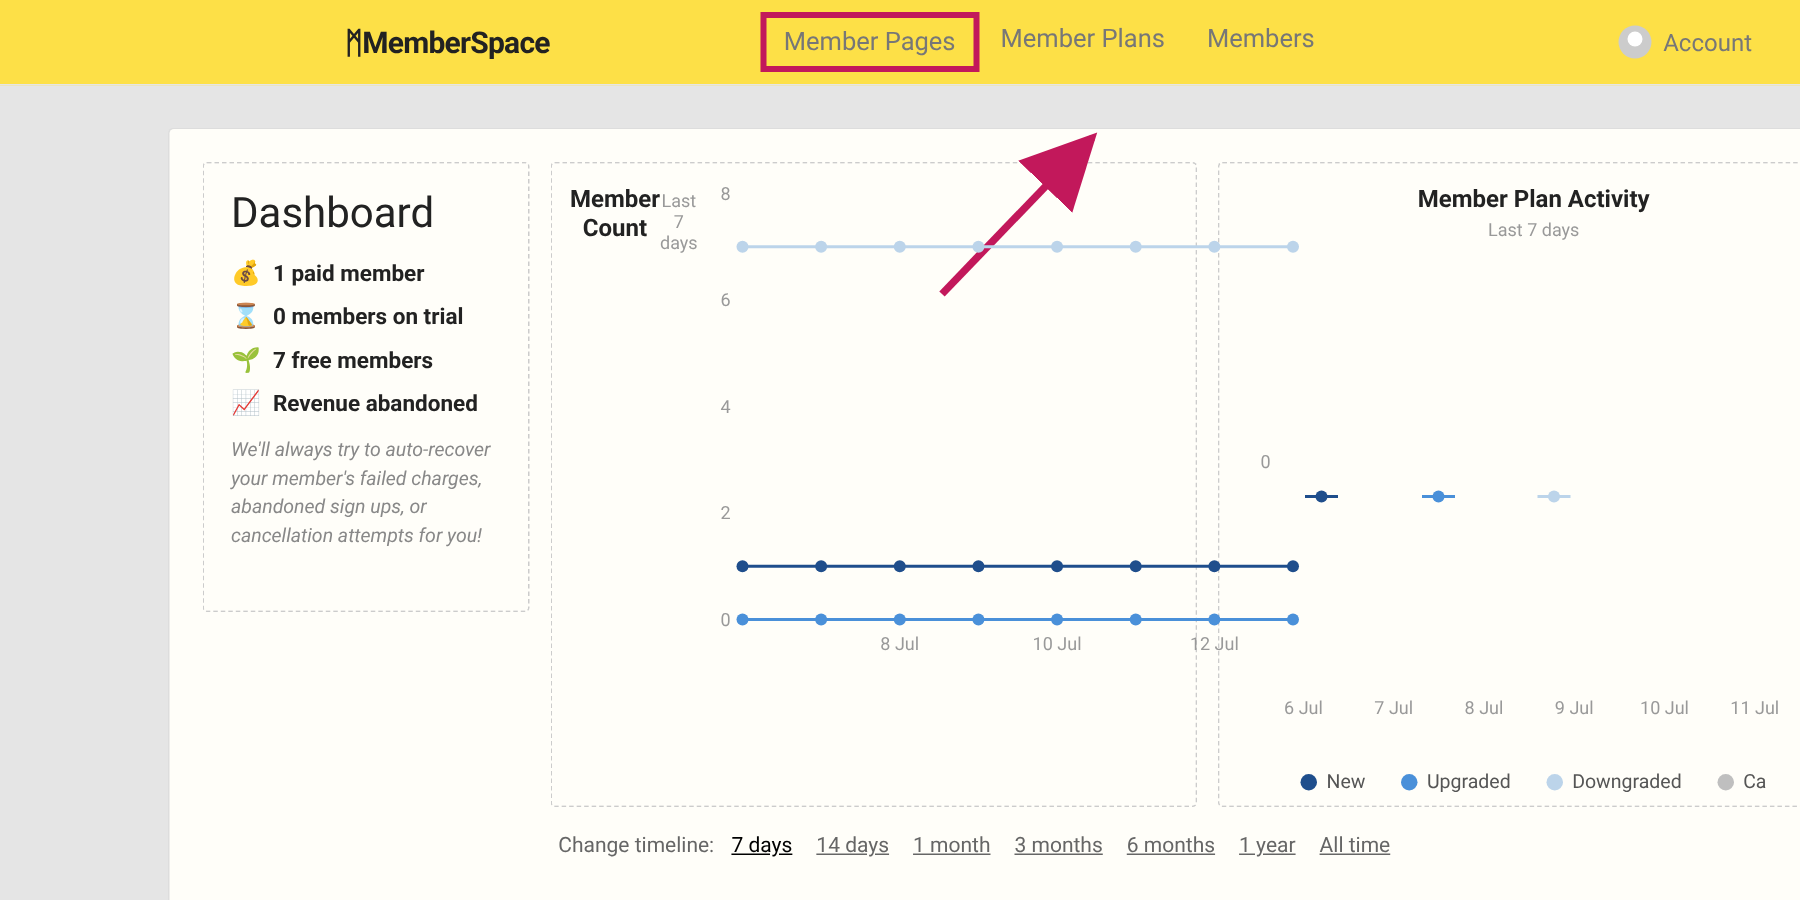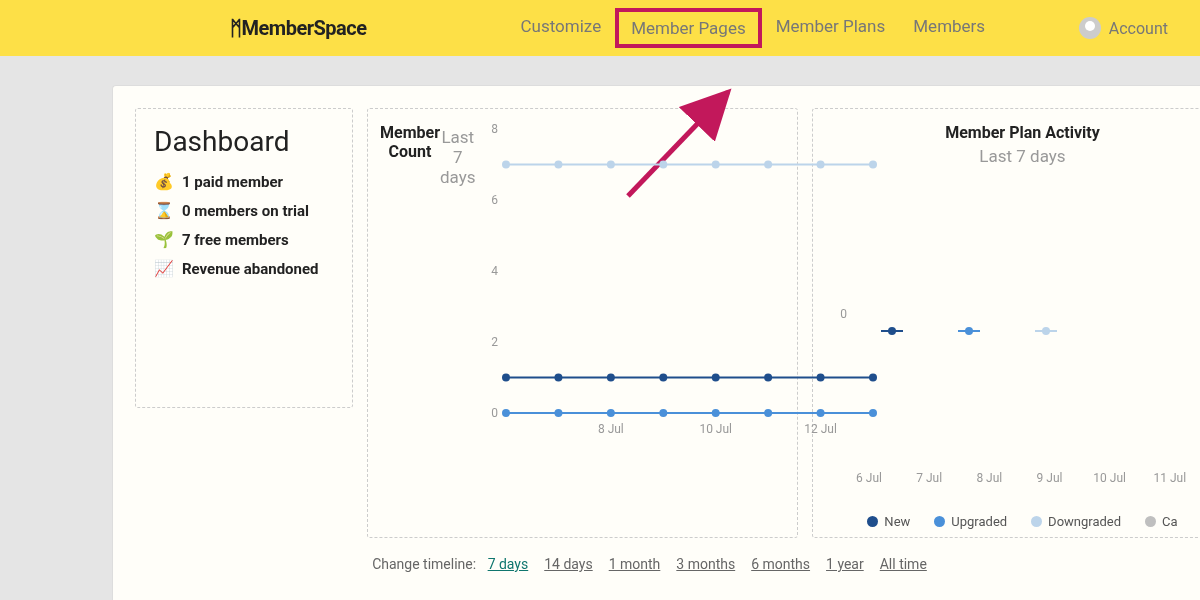--- a/index.html
+++ b/index.html
@@ -21,43 +21,42 @@
   .card.chart1 { width: 431px; height: 430px; padding: 14px 12px 8px 12px; display: flex; flex-direction: row; }
   .card.chart2 { width: 420px; height: 430px; padding: 14px 12px 8px 12px; display: flex; flex-direction: column; border-right: none; border-radius: 3px 0 0 3px; }
 
   .dash-title { font-size: 28px; font-weight: 400; color: #222; margin-bottom: 14px; }
   .stat { font-size: 15px; font-weight: 700; color: #222; margin: 10px 0; display: flex; align-items: center; gap: 8px; }
   .stat .emoji { font-size: 16px; }
   .stat.link { cursor: pointer; }
   .note { font-size: 13px; font-style: italic; color: #888; line-height: 1.45; margin-top: 14px; }
 
   .chart-title { text-align: center; font-size: 16px; font-weight: 700; color: #222; }
-  .chart-sub { text-align: center; font-size: 17px; color: #999; margin-top: 4px; margin-bottom: 6px; }
+  .chart-sub { text-align: center; font-size: 12px; color: #999; margin-top: 4px; margin-bottom: 6px; }
   .plot { flex: 1; position: relative; }
   .legend { display: flex; justify-content: center; gap: 24px; margin-top: 10px; font-size: 13px; color: #555; }
   .legend .item { display: flex; align-items: center; gap: 6px; }
   .dot { width: 11px; height: 11px; border-radius: 50%; display: inline-block; }
   .line-sample { width: 22px; height: 2px; display: inline-block; position: relative; }
   .line-sample::after { content: ""; width: 8px; height: 8px; border-radius: 50%; position: absolute; left: 7px; top: -3px; background: inherit; }
 
   .timeline { text-align: center; font-size: 14px; color: #666; margin-top: 18px; padding-right: 60px; }
   .timeline a { color: #666; text-decoration: underline; margin: 0 8px; cursor: pointer; }
-  .timeline a.active { color: #0f766e; }
+  .timeline a.active { color: #000000; }
 
   .arrow { position: absolute; left: 505px; top: 0px; pointer-events: none; }
 
   svg text { font-family: inherit; }
 </style>
 </head>
 <body>
 
 <div class="topbar">
   <div class="logo"><span class="m">ᛗ</span><span>MemberSpace</span></div>
   <div class="nav">
-    <div class="nav-item">Customize</div>
     <div class="nav-item highlight">Member Pages</div>
     <div class="nav-item">Member Plans</div>
     <div class="nav-item">Members</div>
   </div>
   <div class="account">
     <span class="avatar-icon"></span>
     <span>Account</span>
   </div>
 </div>
 
@@ -85,20 +84,21 @@
           <span>0 members on trial</span>
         </div>
       <div class="stat">
           <span class="emoji">🌱</span>
           <span>7 free members</span>
         </div>
       <div class="stat link">
           <span class="emoji">📈</span>
           <span>Revenue abandoned</span>
         </div>
+      <div class="note">We'll always try to auto-recover your member's failed charges, abandoned sign ups, or cancellation attempts for you!</div>
     </div>
 
     <div class="card chart1">
       <div class="chart-title">Member Count</div>
       <div class="chart-sub">Last 7 days</div>
       <div class="plot">
         <svg id="plot1" width="405" height="320">
             <text x="22" y="294" text-anchor="end" font-size="12" fill="#999">0</text>
             <text x="22" y="223" text-anchor="end" font-size="12" fill="#999">2</text>
             <text x="22" y="152" text-anchor="end" font-size="12" fill="#999">4</text>

